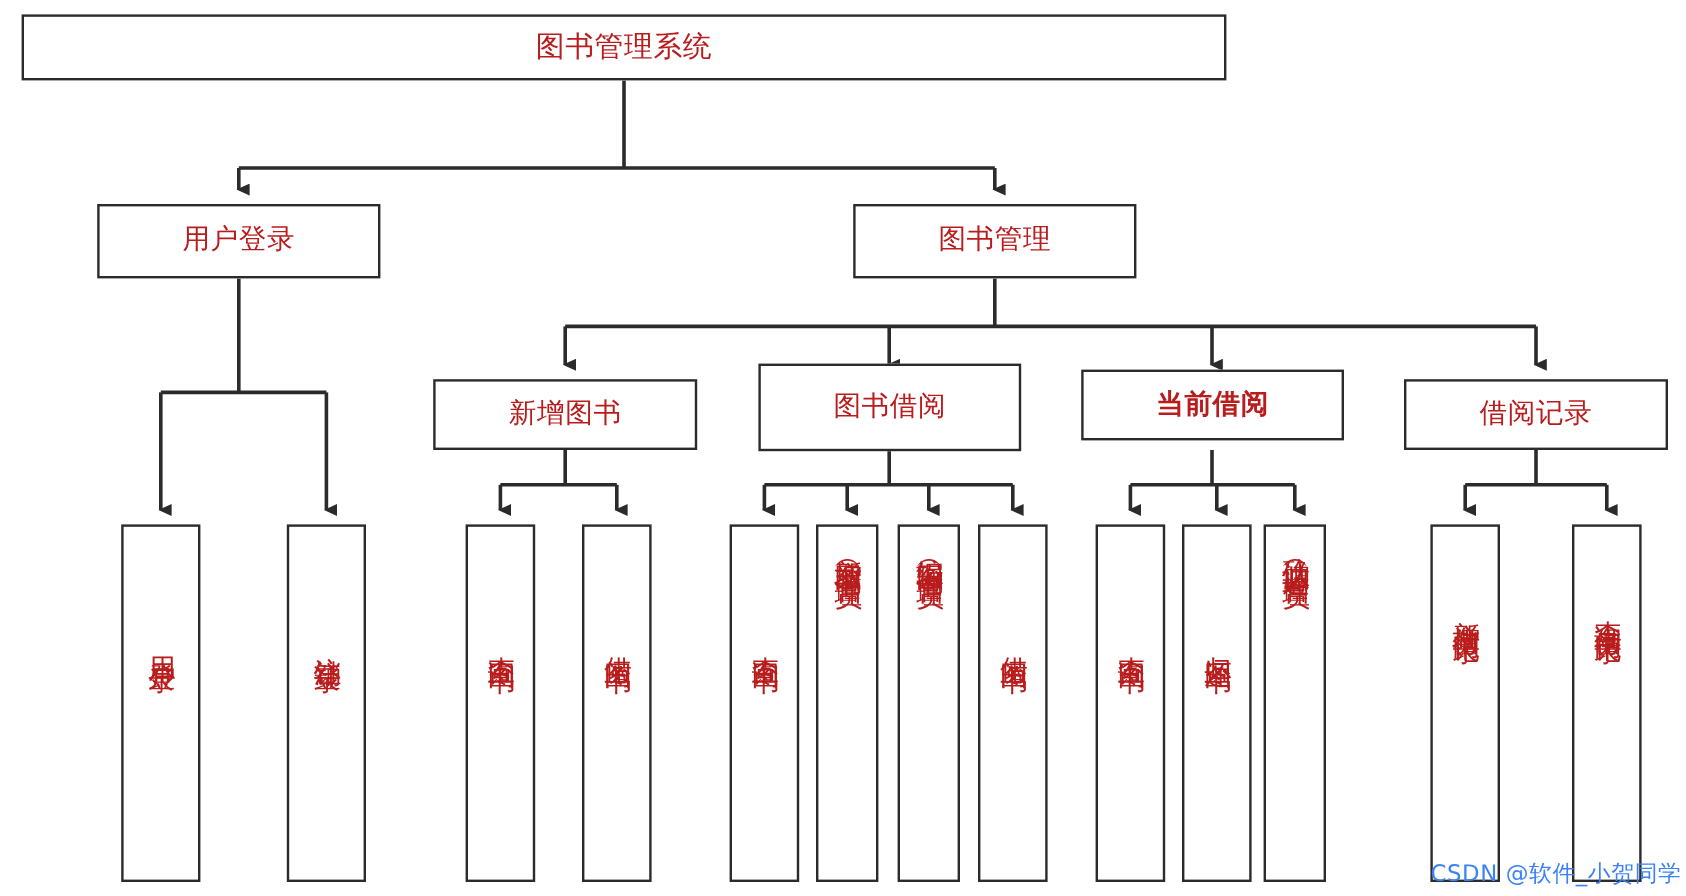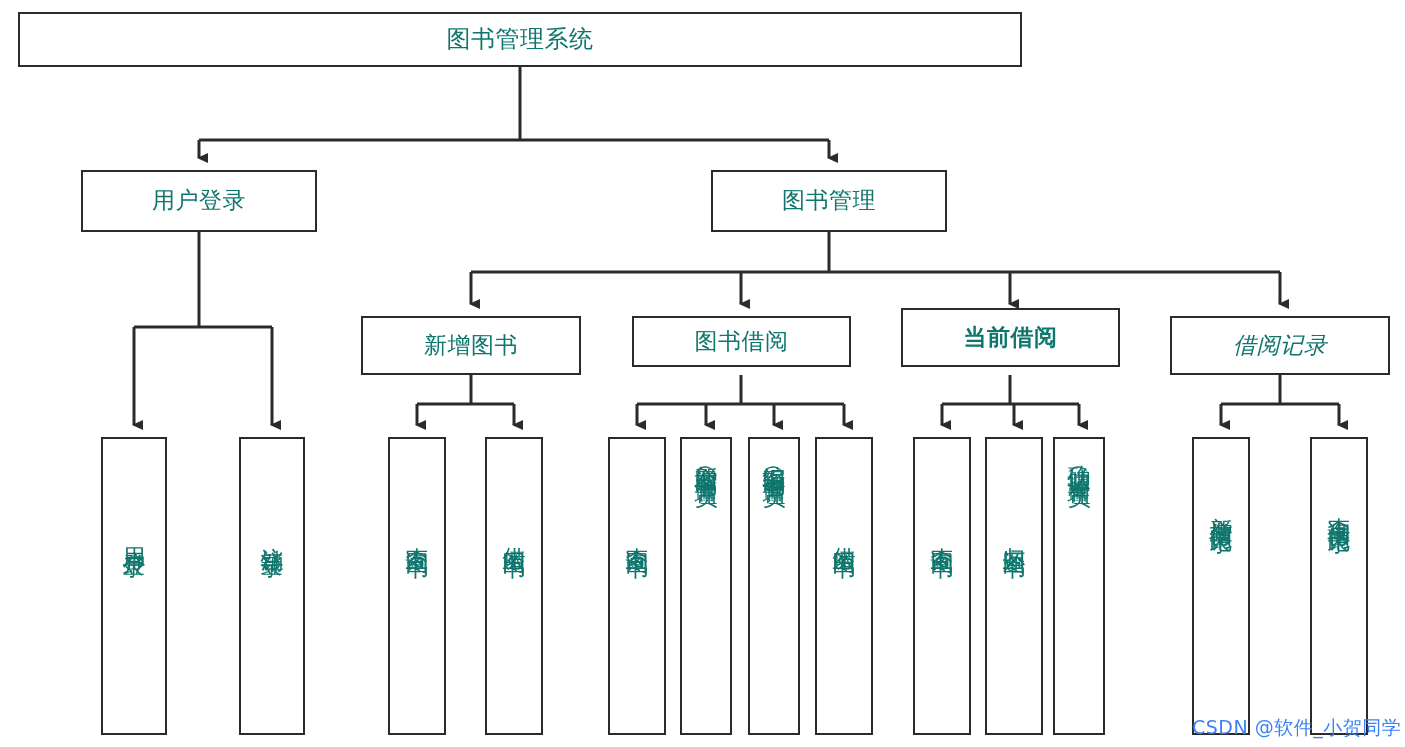--- a/index.html
+++ b/index.html
@@ -26,21 +26,21 @@
     pointer-events: none;
   }
   .node {
     position: absolute;
     box-sizing: border-box;
     border: 2px solid #2b2b2b;
     background: #ffffff;
     display: flex;
     align-items: center;
     justify-content: center;
-    color: #0f766e;
+    color: #b91c1c;
   }
   .node-label {
     display: block;
     line-height: 1.18;
     letter-spacing: 0.5px;
     white-space: nowrap;
   }
   
   .node.horiz .node-label {
     font-size: 23px;
@@ -141,27 +141,27 @@
   <div class="node horiz" style="left:81px; top:170px; width:236px; height:62px;">
     <span class="node-label">用户登录</span>
   </div>
   <div class="node horiz" style="left:711px; top:170px; width:236px; height:62px;">
     <span class="node-label">图书管理</span>
   </div>
 
   <div class="node horiz" style="left:361px; top:316px; width:220px; height:59px;">
     <span class="node-label">新增图书</span>
   </div>
-  <div class="node horiz" style="left:632px; top:316px; width:219px; height:51px;">
+  <div class="node horiz" style="left:632px; top:303px; width:219px; height:73px;">
     <span class="node-label">图书借阅</span>
   </div>
   <div class="node horiz" style="left:901px; top:308px; width:219px; height:59px;font-weight:bold;">
     <span class="node-label">当前借阅</span>
   </div>
-  <div class="node horiz" style="left:1170px; top:316px; width:220px; height:59px;font-style:italic;">
+  <div class="node horiz" style="left:1170px; top:316px; width:220px; height:59px;">
     <span class="node-label">借阅记录</span>
   </div>
 
   <div class="node vert mid" style="left:101px; top:437px; width:66px; height:298px;">
     <span class="node-label">用户登录</span>
   </div>
   <div class="node vert mid" style="left:239px; top:437px; width:66px; height:298px;">
     <span class="node-label">注销登录</span>
   </div>
 

